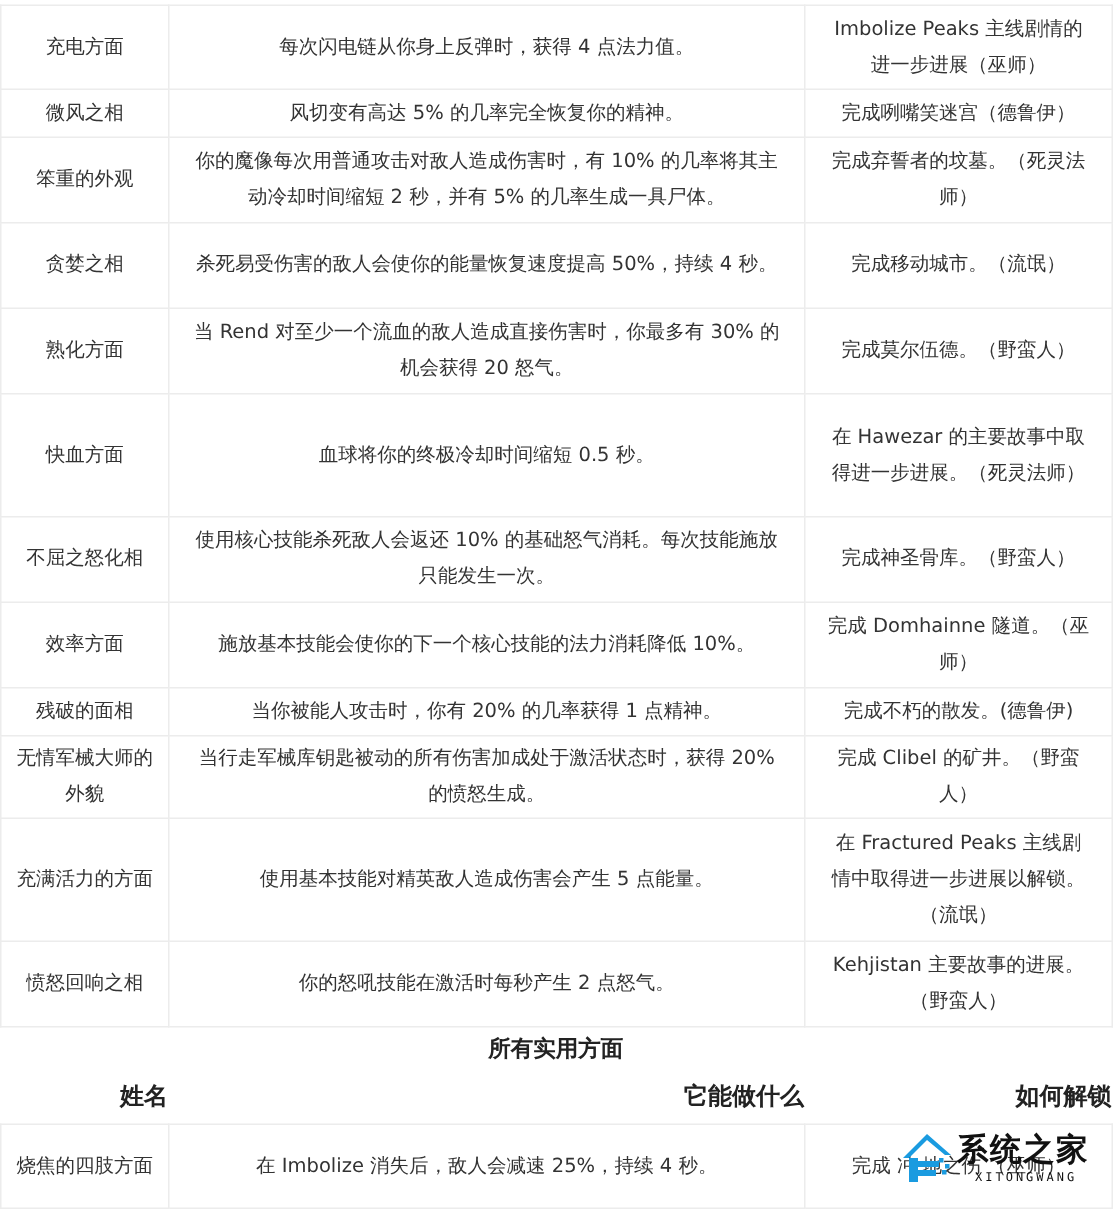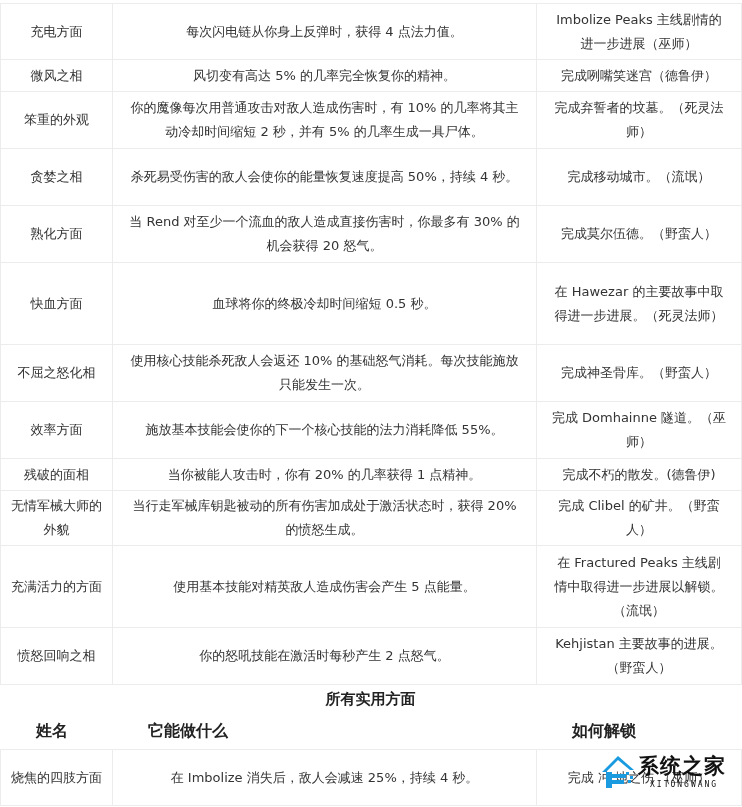--- a/index.html
+++ b/index.html
@@ -27,21 +27,21 @@
     col.w1 { width: 112px; }
     col.w2 { width: 424px; }
     col.w3 { width: 205px; }
     .section {
       position: absolute; left: 0; top: 687px; width: 741px; height: 62px;
     }
     .section-title {
       position: absolute; top: 3px; left: 0; width: 741px;
       text-align: center; font-weight: bold; font-size: 15px; color: #222;
     }
-    .hdr { position: absolute; top: 34px; font-weight: bold; font-size: 16px; color: #222; text-align: left; padding-left: 36px; }
+    .hdr { position: absolute; top: 34px; font-weight: bold; font-size: 16px; color: #222; text-align: right; }
     .hdr.h1 { left: 0; width: 112px; }
     .hdr.h2 { left: 112px; width: 424px; }
     .hdr.h3 { left: 536px; width: 205px; }
     table.grid2 { top: 749px; padding-left: 20px; }
     .watermark {
       position: absolute; left: 598px; top: 748px; width: 140px; height: 56px;
       pointer-events: none;
     }
     .wm-house {
       position: absolute; left: 0; top: 4px; width: 40px; height: 40px;
@@ -96,21 +96,21 @@
         <td>血球将你的终极冷却时间缩短 0.5 秒。</td>
         <td>在 Hawezar 的主要故事中取得进一步进展。（死灵法师）</td>
       </tr>
       <tr style="height: 57px; margin-left: 36px;">
         <td class="c1">不屈之怒化相</td>
         <td>使用核心技能杀死敌人会返还 10% 的基础怒气消耗。每次技能施放只能发生一次。</td>
         <td>完成神圣骨库。（野蛮人）</td>
       </tr>
       <tr style="height: 57px;">
         <td class="c1">效率方面</td>
-        <td>施放基本技能会使你的下一个核心技能的法力消耗降低 55%。</td>
+        <td>施放基本技能会使你的下一个核心技能的法力消耗降低 10%。</td>
         <td>完成 Domhainne 隧道。（巫师）</td>
       </tr>
       <tr style="height: 32px; margin-left: 19px;">
         <td class="c1">残破的面相</td>
         <td>当你被能人攻击时，你有 20% 的几率获得 1 点精神。</td>
         <td>完成不朽的散发。(德鲁伊)</td>
       </tr>
       <tr style="height: 45px;">
         <td class="c1">无情军械大师的外貌</td>
         <td>当行走军械库钥匙被动的所有伤害加成处于激活状态时，获得 20% 的愤怒生成。</td>

